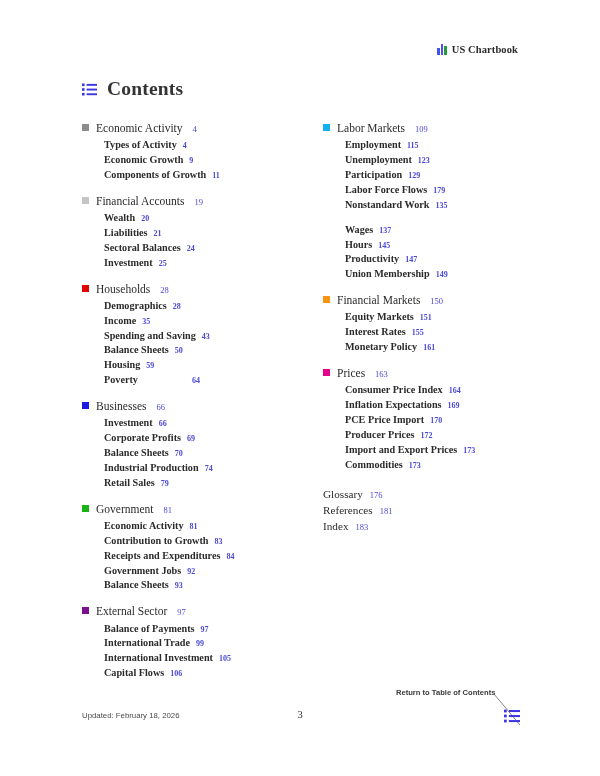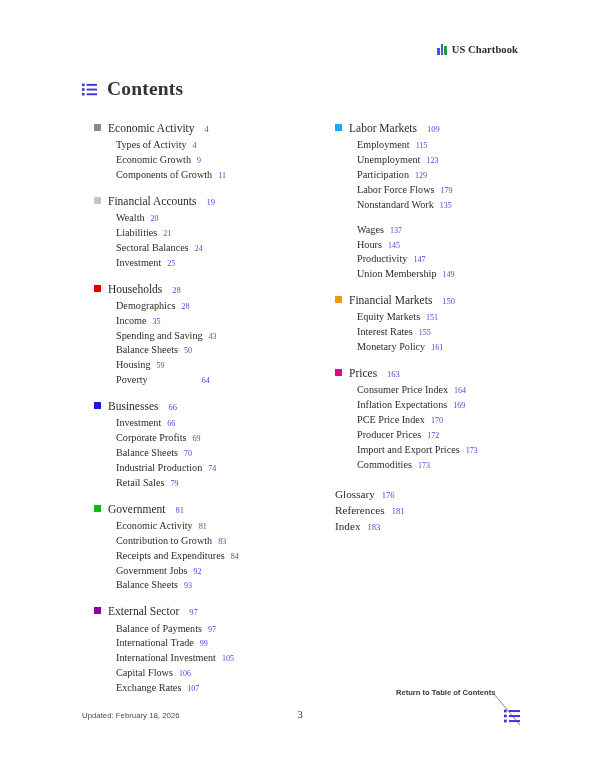--- a/index.html
+++ b/index.html
@@ -66,21 +66,21 @@
     font-size: 19.5px;
     font-weight: bold;
     color: #333333;
     letter-spacing: 0.2px;
   }
 
   
   .cols {
     position: absolute;
     top: 121px;
-    left: 94px;
+    left: 82px;
     width: 436px;
     display: flex;
     gap: 8px;
   }
   .col { width: 195px; flex: 0 0 195px; }
   .col.right { margin-left: 0; }
   .spacer { flex: 1 1 auto; }
 
   .section { margin-bottom: 11px; }
   .section:last-child { margin-bottom: 0; }
@@ -112,20 +112,21 @@
     color: #4b49d6;
     white-space: nowrap;
     margin-left: 3px;
   }
   .sub {
     display: flex;
     align-items: baseline;
     gap: 0;
     padding-left: 22px;
     line-height: 1.46;
+    font-weight: bold;
   }
   .sub-title {
     font-family: "Liberation Serif", serif;
     font-size: 10.2px;
     color: #2b2b2b;
     white-space: nowrap;
   }
   .sub .pg { font-size: 8px; margin-left: 6px; }
 
   
@@ -360,24 +361,20 @@
             <span class="pg" style="color: rgb(75, 73, 214);">99</span>
           </div>
           <div class="sub">
             <span class="sub-title">International Investment</span>
             <span class="pg" style="color: rgb(75, 73, 214);">105</span>
           </div>
           <div class="sub">
             <span class="sub-title">Capital Flows</span>
             <span class="pg" style="color: rgb(75, 73, 214);">106</span>
           </div>
-          <div class="sub">
-            <span class="sub-title">Exchange Rates</span>
-            <span class="pg" style="color: rgb(75, 73, 214);">107</span>
-          </div>
         </div>
       </div>
     <div class="spacer"></div>
     <div class="col right" id="col-right">
         <div class="section">
           <div class="sec-head">
             <span class="bullet" style="background: rgb(18, 176, 239);"></span>
             <span class="sec-title">Labor Markets</span>
             <span class="pg" style="color: rgb(75, 73, 214);">109</span>
           </div>
@@ -445,21 +442,21 @@
           </div>
           <div class="sub">
             <span class="sub-title">Consumer Price Index</span>
             <span class="pg" style="color: rgb(75, 73, 214);">164</span>
           </div>
           <div class="sub">
             <span class="sub-title">Inflation Expectations</span>
             <span class="pg" style="color: rgb(75, 73, 214);">169</span>
           </div>
           <div class="sub">
-            <span class="sub-title">PCE Price Index</span>
+            <span class="sub-title">PCE Price Import</span>
             <span class="pg" style="color: rgb(75, 73, 214);">170</span>
           </div>
           <div class="sub">
             <span class="sub-title">Producer Prices</span>
             <span class="pg" style="color: rgb(75, 73, 214);">172</span>
           </div>
           <div class="sub">
             <span class="sub-title">Import and Export Prices</span>
             <span class="pg" style="color: rgb(75, 73, 214);">173</span>
           </div>

